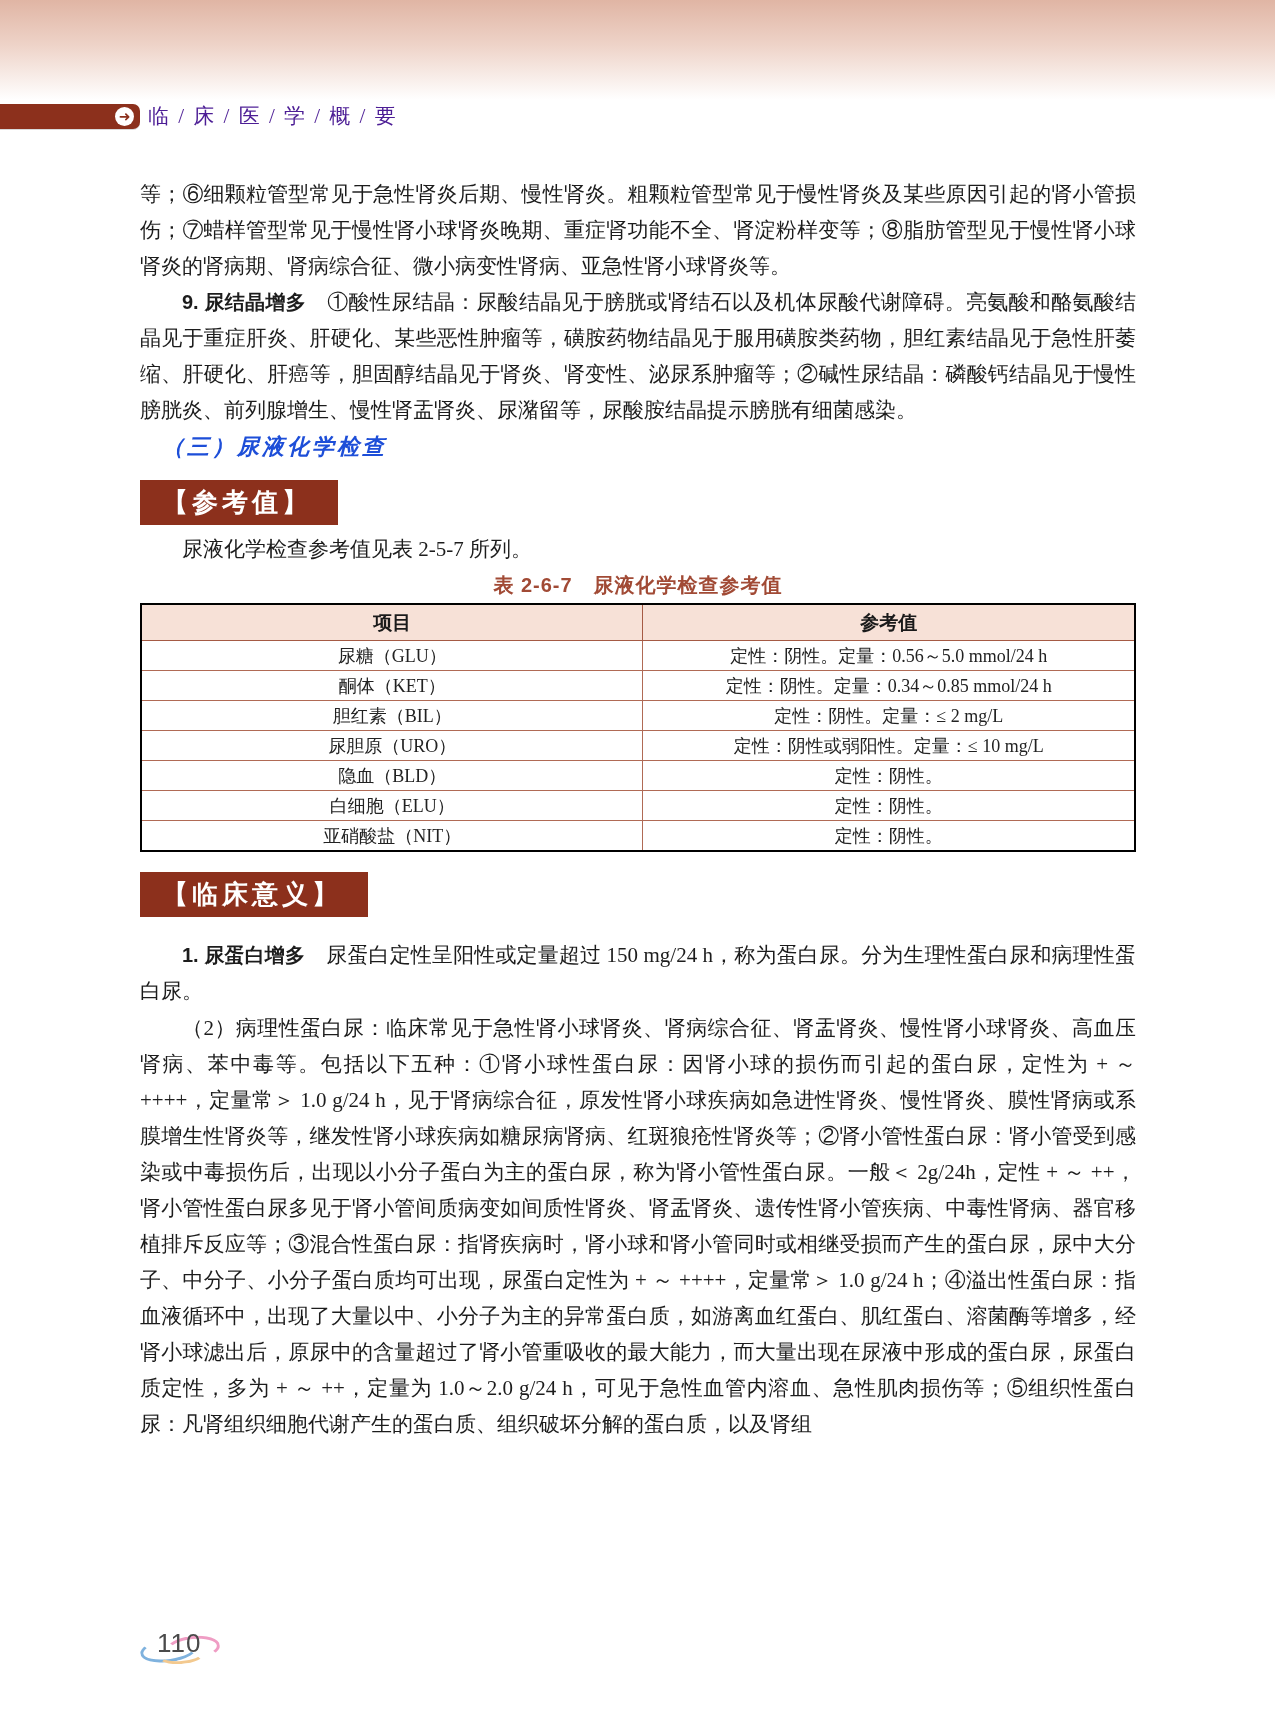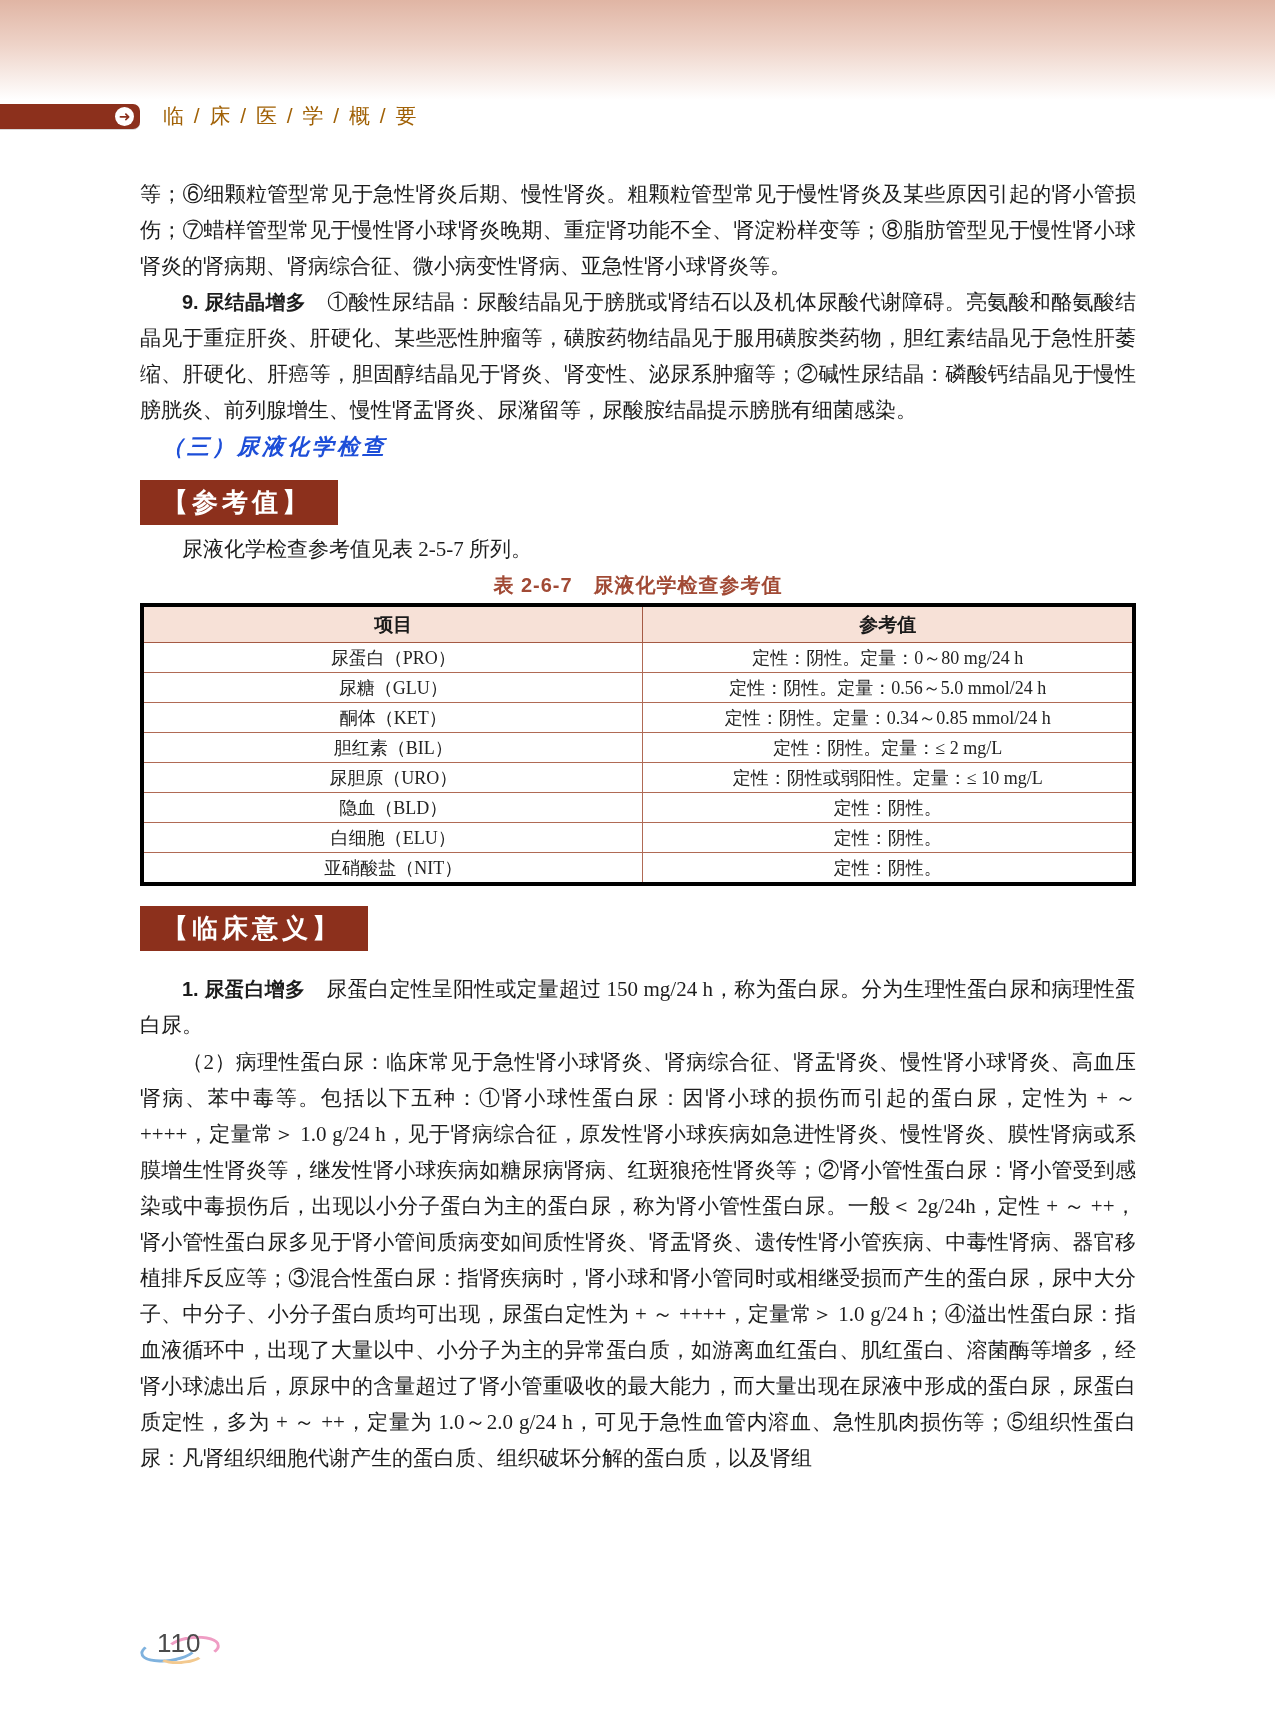--- a/index.html
+++ b/index.html
@@ -31,23 +31,23 @@
     flex:0 0 auto;
   }
   .arrow-circle{
     position:absolute;right:6px;top:3px;
     width:19px;height:19px;border-radius:50%;
     background:#ffffff;color:#8c301c;
     font-family:"DejaVu Sans",sans-serif;
     font-size:14px;font-weight:bold;line-height:19px;text-align:center;
   }
   .header-title{
-    margin-left:23px;
-    font-family:Liberation Sans, sans-serif;
-    font-size:21px;letter-spacing:2px;color:#a16207;font-weight:500;
+    margin-left:8px;
+    font-family:Liberation Serif, serif;
+    font-size:21px;letter-spacing:2px;color:#4c1d95;font-weight:500;
   }
   
   .content{
     position:absolute;top:176px;left:140px;width:996px;
     font-size:21px;line-height:36px;text-align:justify;
   }
   .content p{margin:0;}
   p.indent{text-indent:2em;}
   .lead-bold{font-weight:bold;font-family:"Liberation Sans","DejaVu Sans",sans-serif;font-size:20px;}
   .subsection{
@@ -67,21 +67,21 @@
   }
   .table-caption{
     margin:10px 0 8px 0;
     text-align:center;
     font-family:"Liberation Sans","DejaVu Sans",sans-serif;
     font-weight:bold;font-size:20px;color:#a14a35;
     letter-spacing:1px;
   }
   table.ref-table{
     width:996px;border-collapse:collapse;
-    border:4px solid #000000;
+    border:2px solid #000000;
     font-size:18px;line-height:22px;
     margin-bottom:4px;
   }
   table.ref-table th{
     background:#f7e1d7;
     font-family:"Liberation Sans","DejaVu Sans",sans-serif;
     font-weight:bold;font-size:19px;color:#1a1a1a;
     height:33px;
     border:1.5px solid #a55a44;
     text-align:center;font-weight:bold;
@@ -151,24 +151,20 @@
 
     <table class="ref-table">
       <thead>
         <tr>
           <th class="col-item">项目</th>
           <th>参考值</th>
         </tr>
       </thead>
       <tbody>
         <tr>
-          <td>尿蛋白（PRO）</td>
-          <td>定性：阴性。定量：0～80 mg/24 h</td>
-        </tr>
-        <tr>
           <td>尿糖（GLU）</td>
           <td>定性：阴性。定量：0.56～5.0 mmol/24 h</td>
         </tr>
         <tr>
           <td>酮体（KET）</td>
           <td>定性：阴性。定量：0.34～0.85 mmol/24 h</td>
         </tr>
         <tr>
           <td>胆红素（BIL）</td>
           <td>定性：阴性。定量：≤ 2 mg/L</td>

